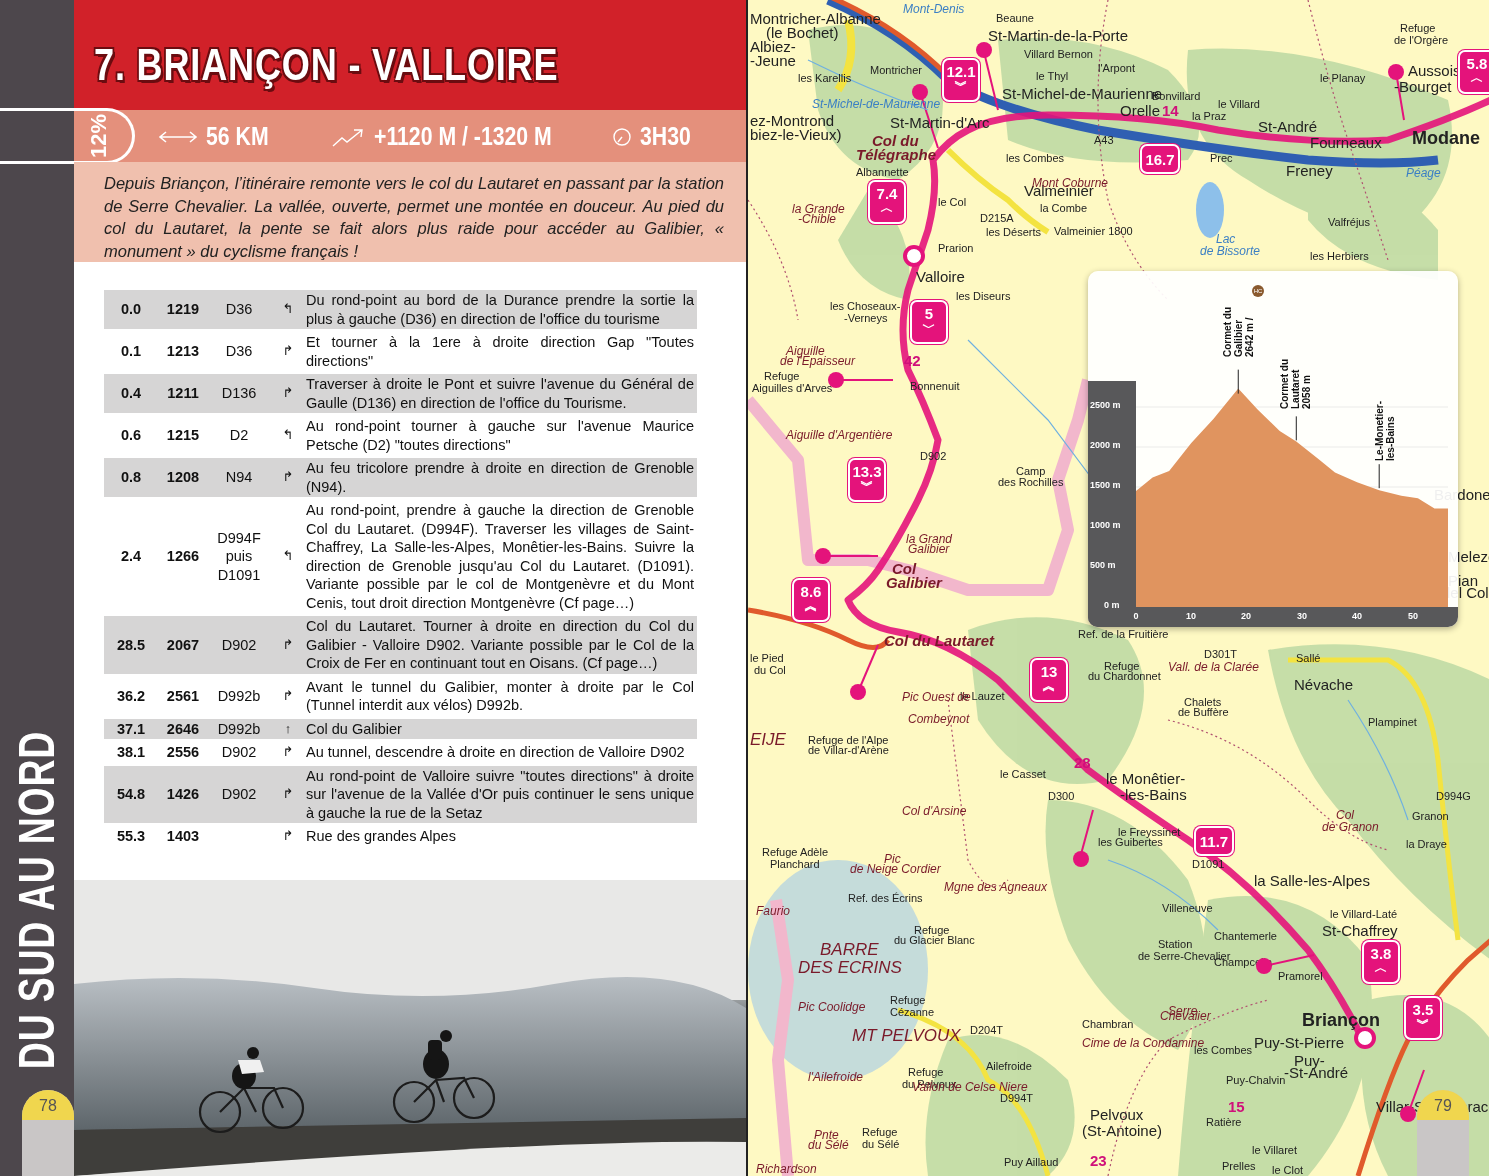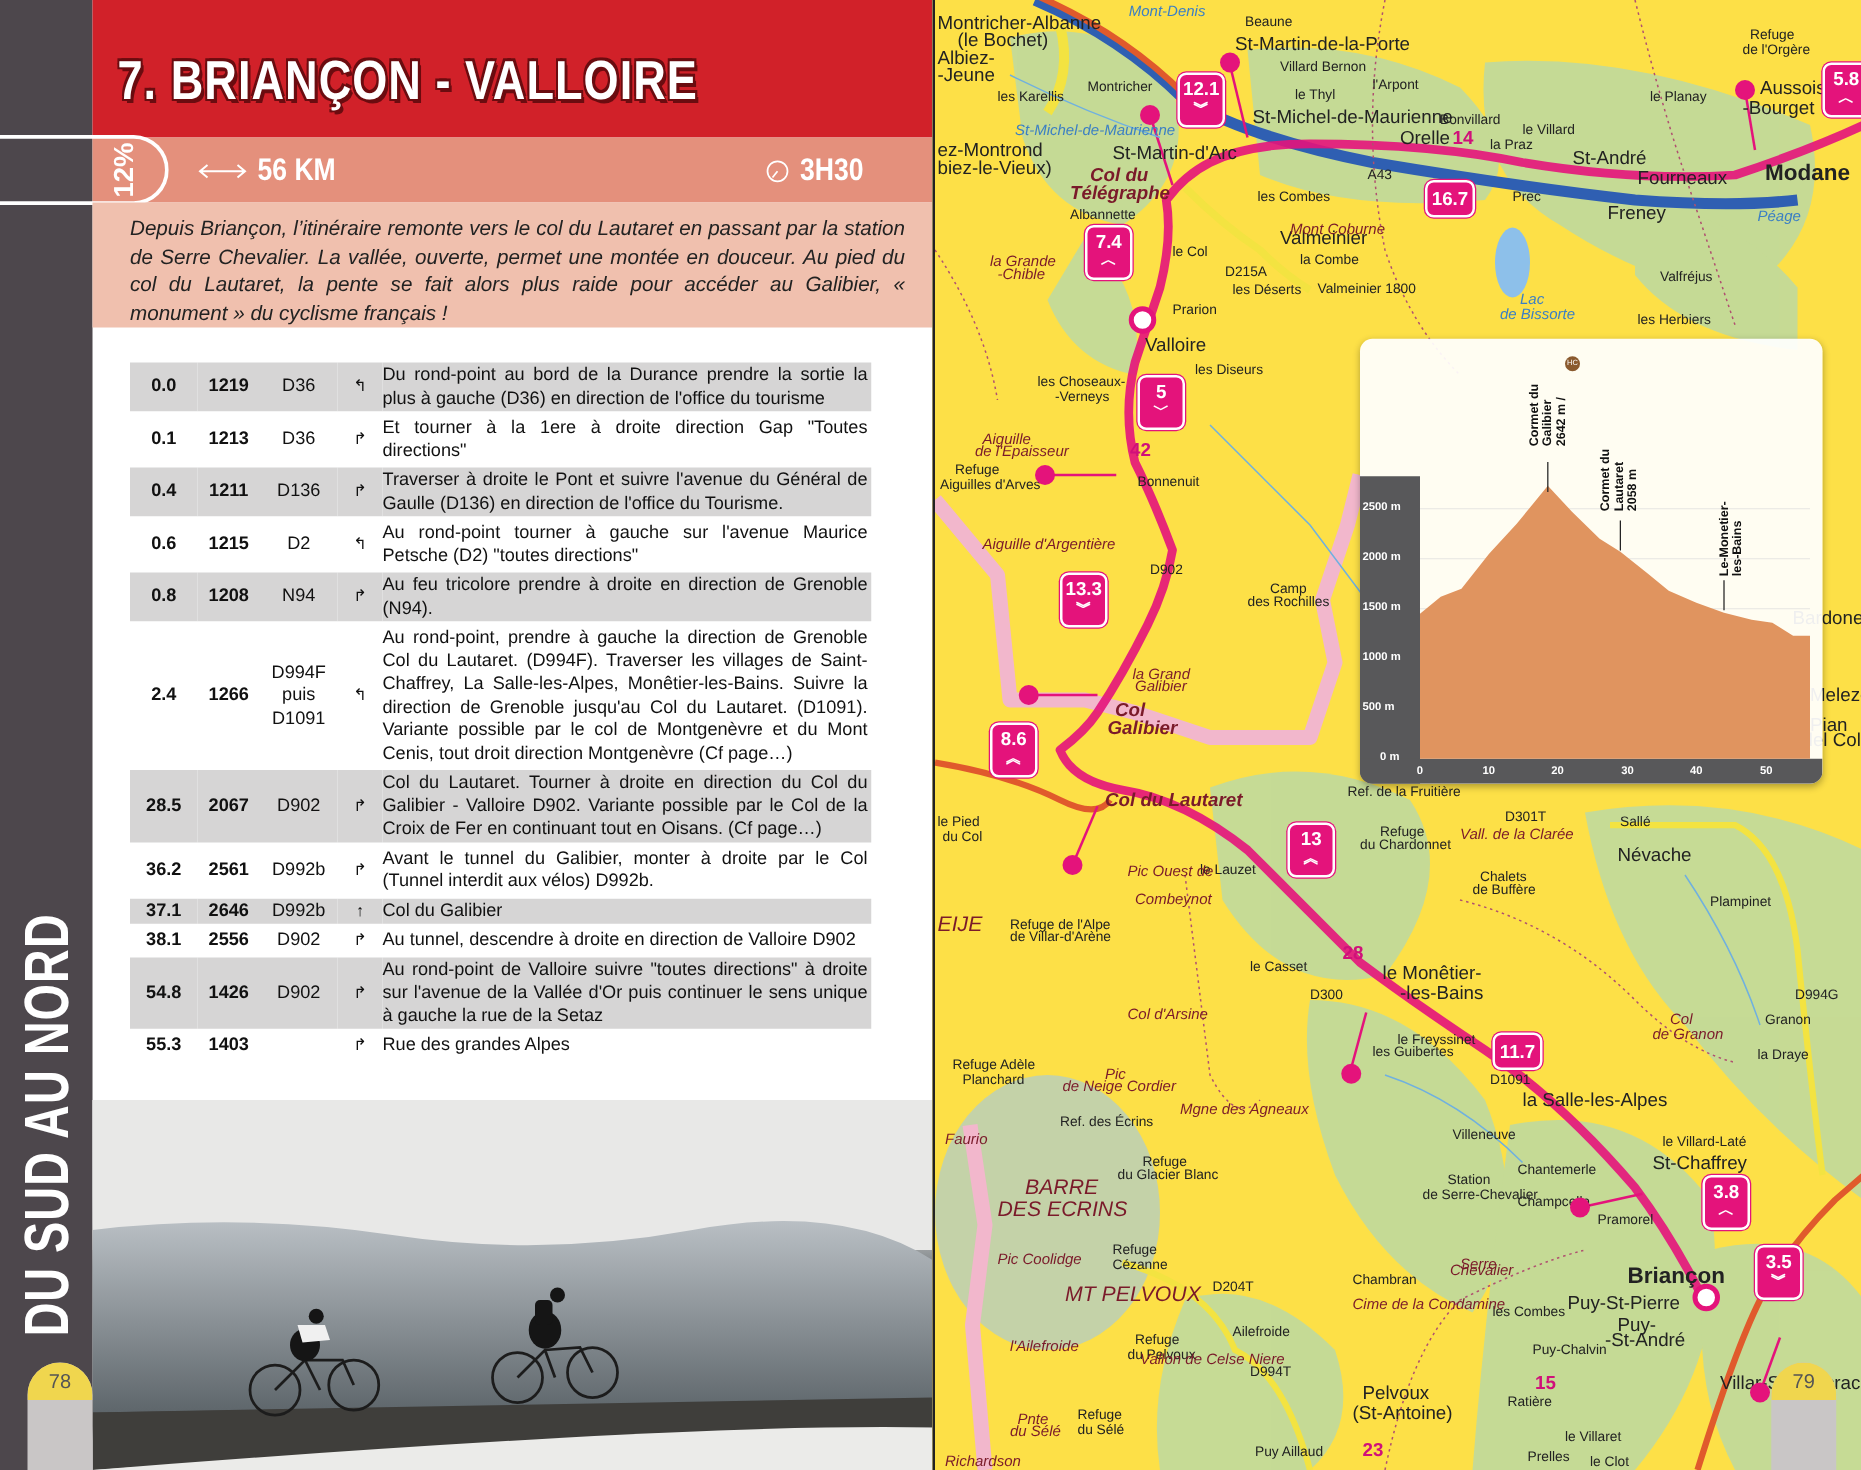--- a/index.html
+++ b/index.html
@@ -34,21 +34,21 @@
   .roadbook td.km { width: 54px; font-weight: bold; text-align: center; }
   .roadbook td.alt { width: 50px; font-weight: bold; text-align: center; }
   .roadbook td.road { width: 62px; text-align: center; }
   .roadbook td.dir { width: 36px; text-align: center; font-size: 13px; }
   .roadbook td.txt { text-align: justify; padding-right: 3px; }
   .roadbook tr.gap td { height: 3px; background: transparent; padding: 0; }
 
   .photo { position: absolute; left: 74px; top: 880px; width: 672px; height: 296px; overflow: hidden; background: linear-gradient(180deg, #e9e9e8 0%, #dcdedd 25%, #c9cac9 33%, #7d8387 45%, #6e7579 65%, #595f62 78%, #4b4a48 83%, #3d3c3a 88%, #c8c8c6 92%, #eeeeec 100%); }
 
   
-  .right-page { position: absolute; left: 746px; top: 0; width: 743px; height: 1176px; background: #fde047; overflow: hidden; border-left: 2px solid #222; }
+  .right-page { position: absolute; left: 746px; top: 0; width: 743px; height: 1176px; background: #fef9c3; overflow: hidden; border-left: 2px solid #222; }
   .map-svg { position: absolute; left: 0; top: 0; }
   .map-label { position: absolute; font-size: 12px; color: #222; white-space: nowrap; }
   .map-label.town { font-size: 15px; }
   .map-label.city { font-size: 18px; font-weight: bold; }
   .map-label.peak { font-style: italic; color: #7a1a2a; font-size: 12px; }
   .map-label.pass { font-style: italic; font-weight: bold; color: #7a1a2a; font-size: 15px; }
   .map-label.massif { font-style: italic; color: #7a1a2a; font-size: 17px; }
   .map-label.road { font-size: 11px; }
   .map-label.km-mark { color: #d0107a; font-weight: bold; font-size: 15px; }
   .map-label.water { font-style: italic; color: #3b7fc4; font-size: 12px; }
@@ -78,20 +78,26 @@
   <div class="title-band">
     <div class="title">7. BRIANÇON - VALLOIRE</div>
   </div>
 
   <div class="stats-band">
     <div class="stat" style="left:84px;">
       <svg width="40" height="14" viewBox="0 0 40 14">
           <path d="M2 7 H38 M8 2 L2 7 L8 12 M32 2 L38 7 L32 12" stroke="#fff" stroke-width="1.6" fill="none"></path>
         </svg>
       <span class="lbl">56 KM</span>
+    </div>
+    <div class="stat" style="left:258px;">
+      <svg width="34" height="20" viewBox="0 0 34 20">
+          <path d="M1 19 L10 11 L15 15 L30 3 M22 3 L30 3 L29 10" stroke="#fff" stroke-width="1.4" fill="none"></path>
+        </svg>
+      <span class="lbl">+1120 M / -1320 M</span>
     </div>
     <div class="stat" style="left:538px;">
       <svg width="20" height="20" viewBox="0 0 20 20">
           <circle cx="10" cy="10" r="8" stroke="#fff" stroke-width="1.4" fill="none"></circle>
           <path d="M10 10 L6 15" stroke="#fff" stroke-width="1.4"></path>
         </svg>
       <span class="lbl">3H30</span>
     </div>
   </div>
   <div class="grade-pill"></div>
@@ -404,21 +410,21 @@
       <div class="map-label road" style="left: 60px; top: 744px;">de Villar-d'Arène</div>
       <div class="map-label road" style="left: 252px; top: 768px;">le Casset</div>
       <div class="map-label town" style="left: 358px; top: 770px;">le Monêtier-</div>
       <div class="map-label town" style="left: 372px; top: 786px;">-les-Bains</div>
       <div class="map-label road" style="left: 350px; top: 836px;">les Guibertes</div>
       <div class="map-label road" style="left: 370px; top: 826px;">le Freyssinet</div>
       <div class="map-label road" style="left: 664px; top: 810px;">Granon</div>
       <div class="map-label road" style="left: 658px; top: 838px;">la Draye</div>
       <div class="map-label road" style="left: 14px; top: 846px;">Refuge Adèle</div>
       <div class="map-label road" style="left: 22px; top: 858px;">Planchard</div>
-      <div class="map-label town" style="left: 470px; top: 872px;">la Salle-les-Alpes</div>
+      <div class="map-label town" style="left: 506px; top: 872px;">la Salle-les-Alpes</div>
       <div class="map-label road" style="left: 414px; top: 902px;">Villeneuve</div>
       <div class="map-label road" style="left: 538px; top: 908px; margin-left: 44px;">le Villard-Laté</div>
       <div class="map-label town" style="left: 574px; top: 922px;">St-Chaffrey</div>
       <div class="map-label road" style="left: 100px; top: 892px;">Ref. des Écrins</div>
       <div class="map-label road" style="left: 166px; top: 924px;">Refuge</div>
       <div class="map-label road" style="left: 146px; top: 934px;">du Glacier Blanc</div>
       <div class="map-label road" style="left: 466px; top: 930px;">Chantemerle</div>
       <div class="map-label road" style="left: 410px; top: 938px;">Station</div>
       <div class="map-label road" style="left: 390px; top: 950px;">de Serre-Chevalier</div>
       <div class="map-label road" style="left: 466px; top: 956px;">Champcella</div>

